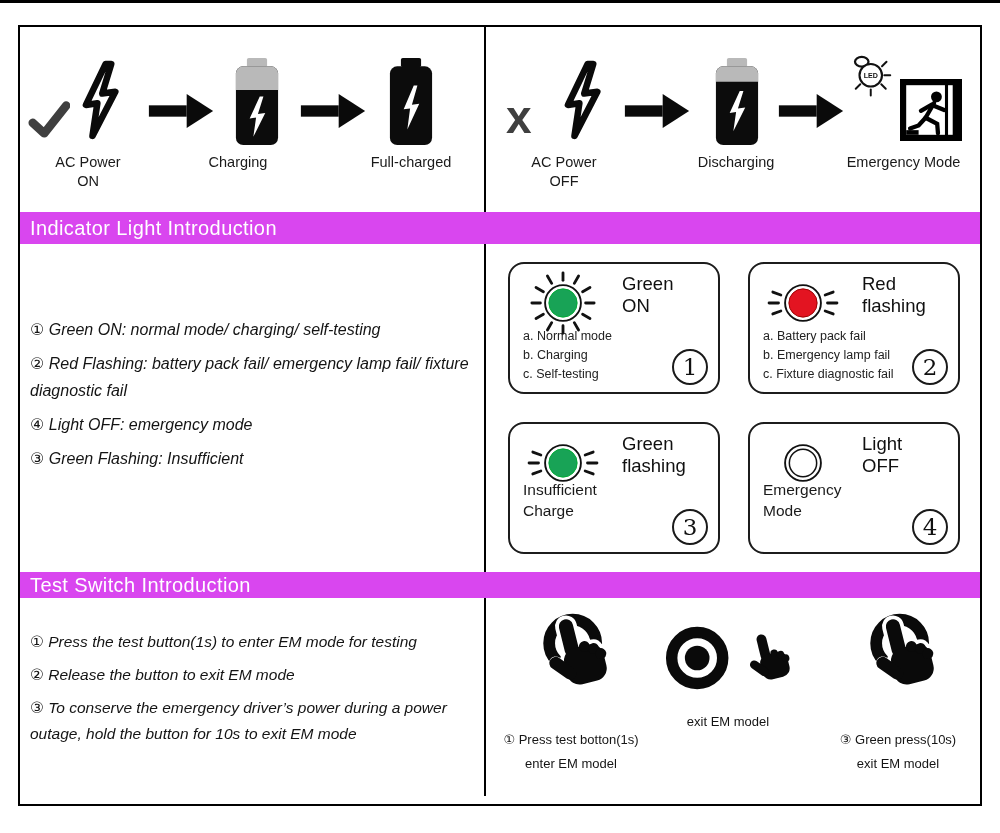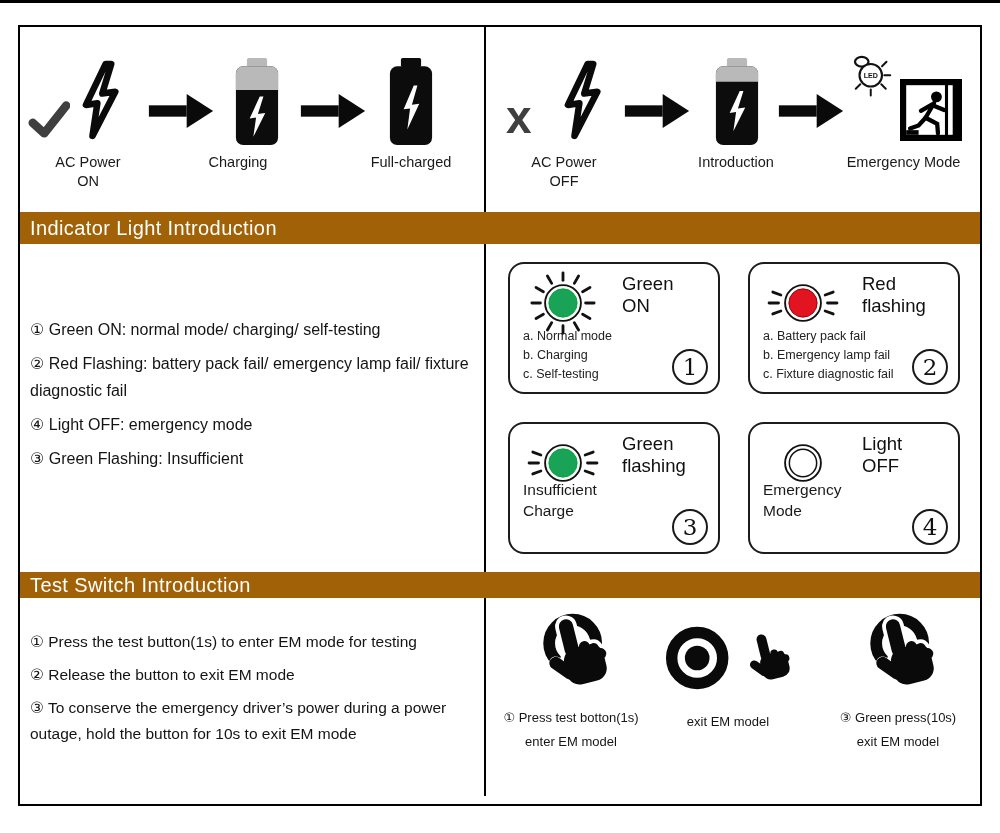--- a/index.html
+++ b/index.html
@@ -8,47 +8,47 @@
   .canvas { position:relative; width:1000px; height:833px; background:#fff; overflow:hidden; }
   .topline { position:absolute; left:0; top:0; width:1000px; height:3px; background:#000; }
   .frame { position:absolute; left:18px; top:25px; width:964px; height:781px; border:2px solid #000; background:#fff; }
   .row { position:relative; display:flex; width:960px; }
   .row-top { height:185px; }
   .row-mid { height:328px; }
   .row-bottom { height:198px; }
   .cell { position:relative; height:100%; }
   .cell-left { width:466px; border-right:2px solid #000; }
   .cell-right { width:492px; }
-  .bar { height:32px; background:#a16207; color:#fff; display:flex; align-items:center;
+  .bar { height:32px; background:#d946ef; color:#fff; display:flex; align-items:center;
          padding-left:10px; font-size:20px; letter-spacing:.4px; font-weight:400; }
   .bar2 { height:26px; }
   .abs { position:absolute; }
   .flow-label { position:absolute; text-align:center; font-size:14.5px; line-height:19px; color:#1a1a1a; }
   .xmark { position:absolute; font-size:46px; font-weight:800; line-height:40px; }
   
-  .notes { padding:72px 12px 0 10px; }
+  .notes { padding:72px 12px 0 10px;font-style:italic; }
   .notes p { font-size:16px; line-height:27px; margin:0 0 7px 0; color:#141414; }
   .notes2 { padding:31px 22px 0 10px; }
   .notes2 p { font-size:15.5px; line-height:26px; margin:0 0 7px 0; }
   
   .cards { padding:18px 0 0 22px; display:grid; grid-template-columns:212px 212px;
            grid-template-rows:132px 132px; column-gap:26px; row-gap:24px;gap:28px; }
   .card { position:relative; border:2px solid #1c1c1c; border-radius:16px; background:#fff; }
   .card-light { position:absolute; left:10px; top:6px; width:86px; height:66px; }
   .card-title { position:absolute; left:112px; top:9px; font-size:18.5px; line-height:22px; color:#101010; }
   .card-items { position:absolute; left:13px; bottom:8px; font-size:12.5px; line-height:19px; color:#222; }
   .card-caption { position:absolute; left:13px; bottom:31px; font-size:15.5px; line-height:21px; color:#1a1a1a; }
   .card-number { position:absolute; right:10px; bottom:7px; width:36px; height:36px; border:2px solid #1a1a1a;
                  border-radius:50%; display:flex; align-items:center; justify-content:center;
                  font-family:"DejaVu Serif",serif; font-size:23px; color:#111; }
   
   .gestures { position:relative; }
   .gfig { position:absolute; top:12px; text-align:center; }
   .gfig svg { display:block; margin:0 auto; }
-  .gcap { font-size:13px; line-height:24px; color:#151515; margin-top:6px; }
+  .gcap { font-size:13px; line-height:24px; color:#151515; margin-top:28px; }
 </style>
 </head>
 <body>
 
 <div class="canvas">
   <div class="topline"></div>
   <div class="frame">
 
     <div class="row row-top">
       <div class="cell cell-left">
@@ -127,21 +127,21 @@
             <path d="M41 33 L27 41"></path>
             <path d="M33 50 L48 58 L49 70"></path>
             <path d="M33 50 L24 60 L13 64"></path>
           </g>
           <circle cx="47" cy="23" r="7" fill="#000"></circle>
         </svg>
         <div class="flow-label" style="left:18px;top:126px;width:120px">
           <div>AC Power</div>
             <div>OFF</div>
         </div>
-        <div class="flow-label" style="left:190px;top:126px;width:120px">Introduction</div>
+        <div class="flow-label" style="left:190px;top:126px;width:120px">Discharging</div>
         <div class="flow-label" style="left:345px;top:126px;width:145px">Emergency Mode</div>
       </div>
     </div>
 
     <div class="bar">
       <span>Indicator Light Introduction</span>
     </div>
 
     <div class="row row-mid">
       <div class="cell cell-left notes">

